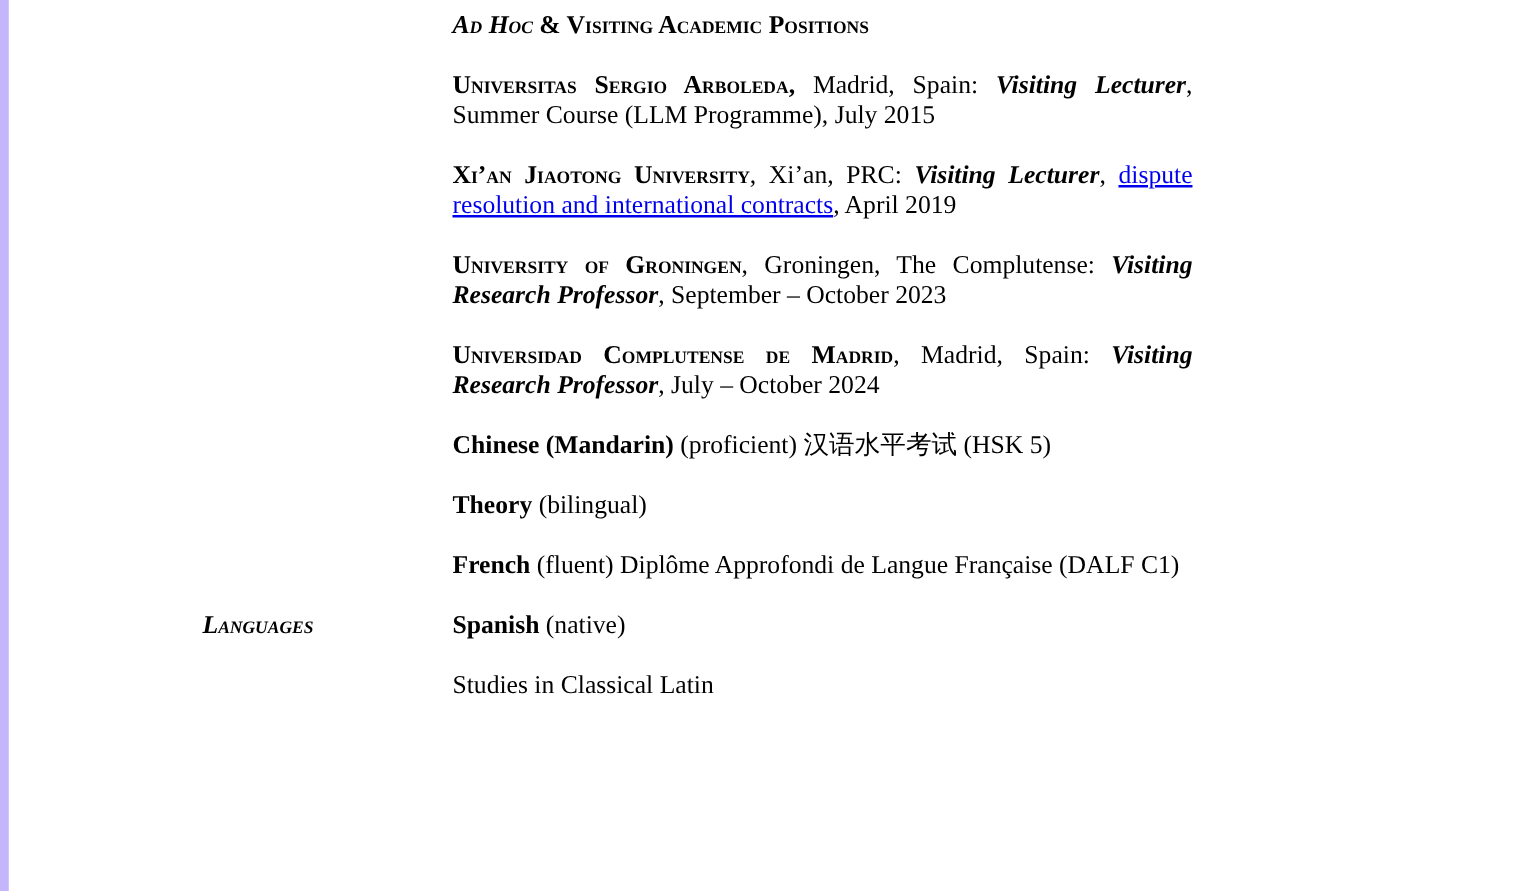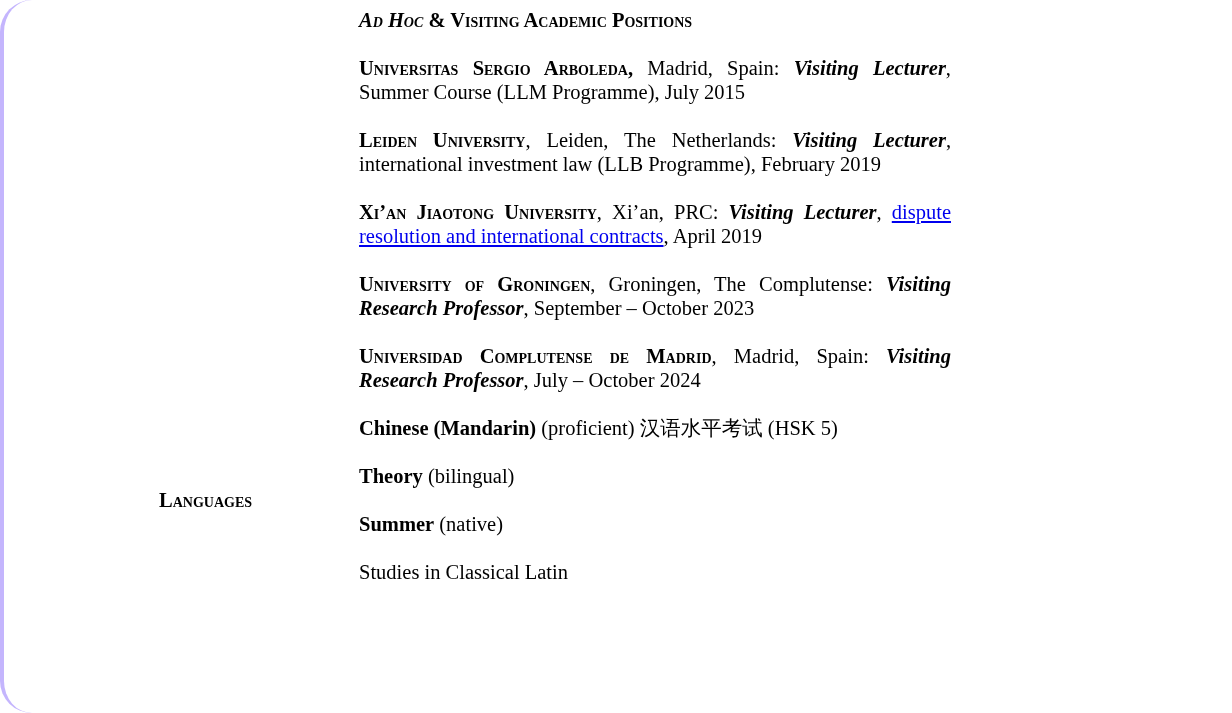--- a/index.html
+++ b/index.html
@@ -5,41 +5,41 @@
   html, body {
     margin: 0;
     padding: 0;
     background: #ffffff;
   }
   .page {
     position: relative;
     width: 1232px;
     height: 713px;
     background: #ffffff;
-    border-left: 4px solid #c4b5fd;
+    border-left: 7px solid #c4b5fd;
     box-sizing: border-box;
     overflow: hidden;
     font-family: "Liberation Serif", "DejaVu Serif", serif;
     color: #000000;
-    border-radius: 32px;
   }
   .body-col {
     position: absolute;
     left: 355px;
     top: 8px;
     width: 592px;
     font-size: 20.5px;
     line-height: 24px;
   }
   .label-col {
     position: absolute;
     left: 155px;
     top: 488px;
     font-size: 20.5px;
     line-height: 24px;
+    font-style: italic;
   }
   p.para {
     margin: 0 0 24px 0;
     text-align: justify;
   }
   p.para:last-child { margin-bottom: 8px; }
   .sc { font-variant: small-caps; }
   .b  { font-weight: bold; }
   .i  { }
   .bi { font-weight: bold; font-style: italic; }
@@ -54,34 +54,34 @@
 
 <div class="page">
 
   <div class="body-col">
 
     <p class="para"><span class="sc bi">Ad Hoc</span><span class="sc b"> &amp; Visiting Academic Positions</span></p>
 
 
     <p class="para"><span class="sc b">Universitas Sergio Arboleda,</span><span> Madrid, Spain: </span><span class="bi">Visiting Lecturer</span><span>, Summer Course (LLM Programme), July 2015</span></p>
 
-    <p class="para"><span class="sc b">Leiden University</span><span>, Leiden, The Netherlands: </span><span class="bi">Visiting Lecturer</span><span>, international investment law (LLB Programme), February 2019</span></p>
 
     <p class="para"><span class="sc b">Xi’an Jiaotong University</span><span>, Xi’an, PRC: </span><span class="bi">Visiting Lecturer</span><span>, </span><a class="doc-link" href="#">dispute resolution and international contracts</a><span>, April 2019</span></p>
 
     <p class="para"><span class="sc b">University of Groningen</span><span>, Groningen, The Complutense: </span><span class="bi">Visiting Research Professor</span><span>, September – October 2023</span></p>
 
     <p class="para"><span class="sc b">Universidad Complutense de Madrid</span><span>, Madrid, Spain: </span><span class="bi">Visiting Research Professor</span><span>, July – October 2024</span></p>
 
     <p class="para"><span class="b">Chinese (Mandarin)</span><span> (proficient) </span><span class="i">汉语水平考试</span><span> (HSK 5)</span></p>
 
     <p class="para"><span class="b">Theory</span><span> (bilingual)</span></p>
 
+    <p class="para"><span class="b">French</span><span> (fluent) </span><span class="i">Diplôme Approfondi de Langue Française</span><span> (DALF C1)</span></p>
 
-    <p class="para"><span class="b">Summer</span><span> (native)</span></p>
+    <p class="para"><span class="b">Spanish</span><span> (native)</span></p>
 
     <p class="para"><span>Studies in Classical Latin</span></p>
 
   </div>
 
   <div class="label-col"><span class="sc b">Languages</span></div>
 
 </div>
 
 </body></html>

